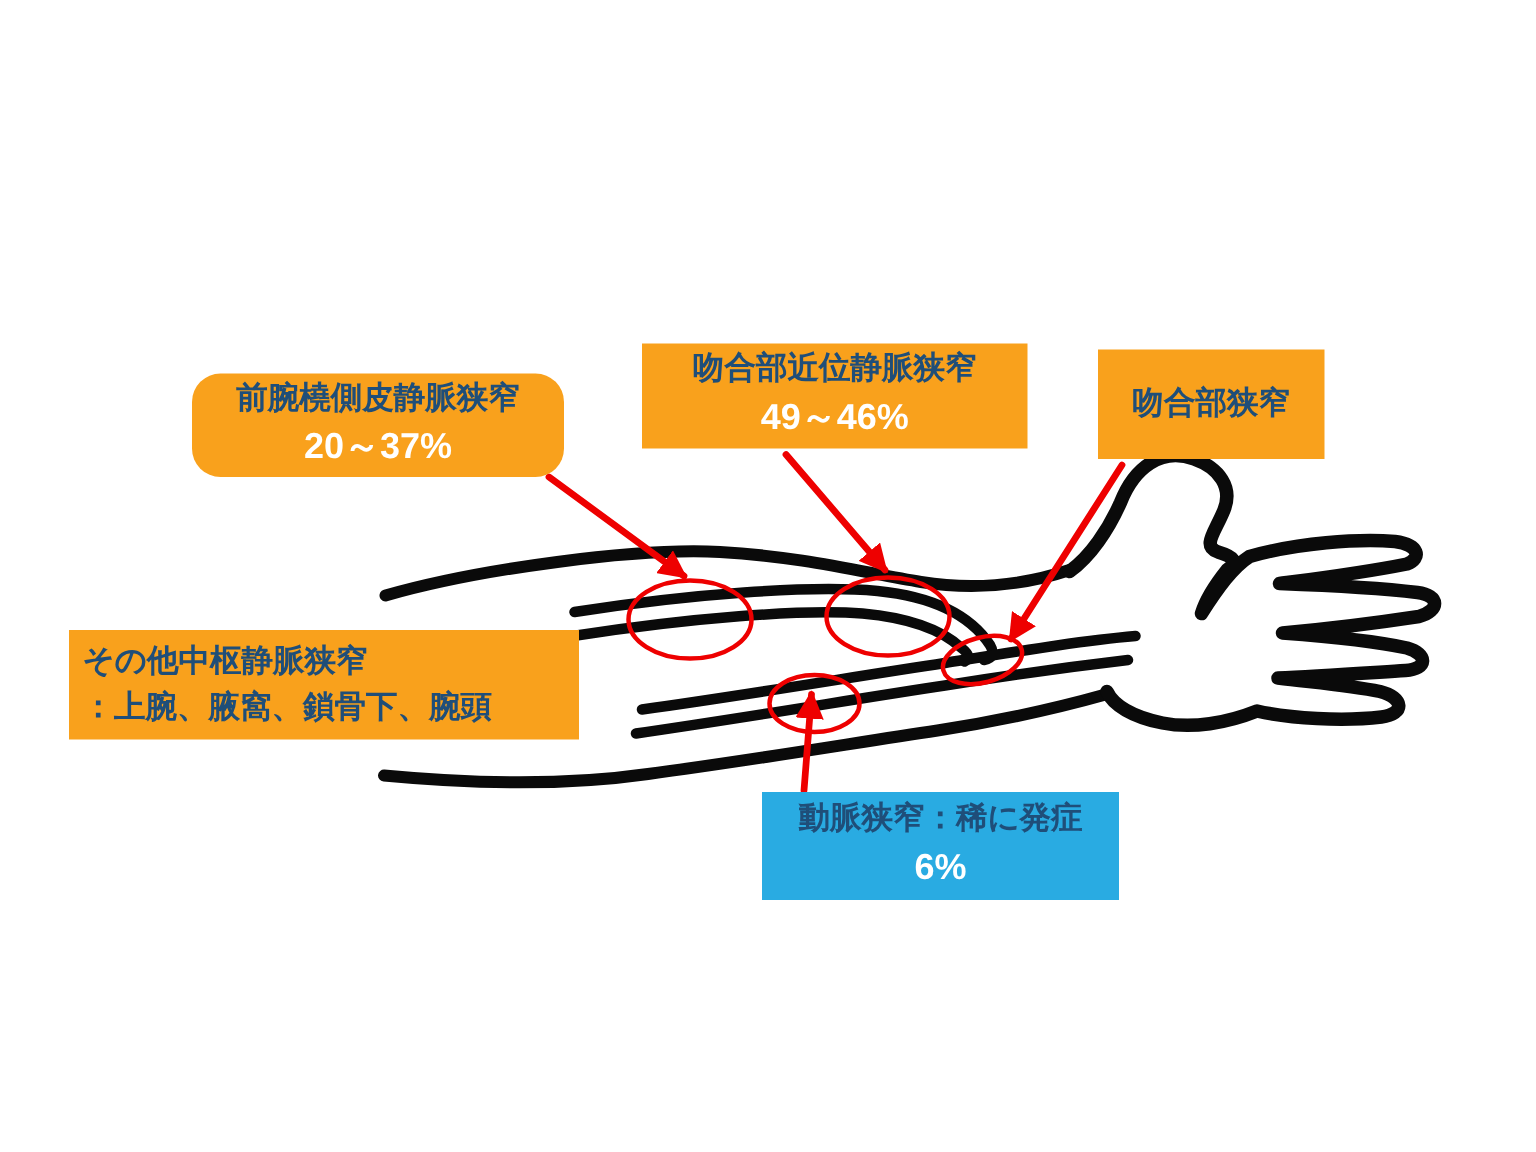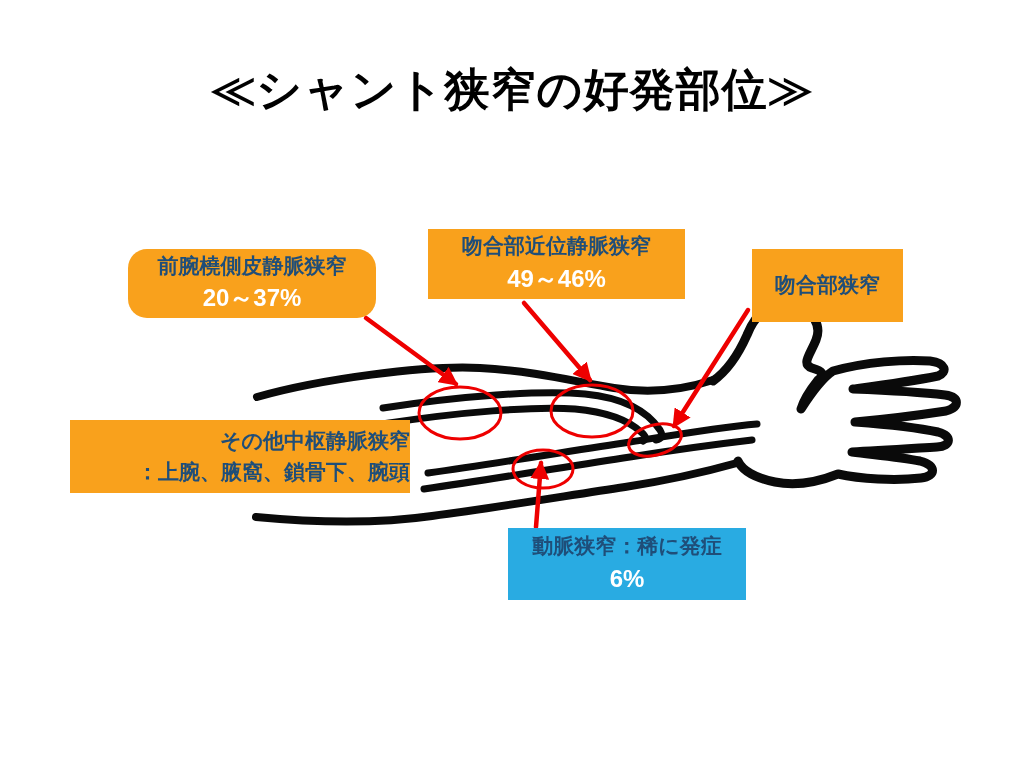--- a/index.html
+++ b/index.html
@@ -41,29 +41,28 @@
   .callout .t1{
     color:var(--label-navy);
     font-size:21px;font-weight:bold;
     white-space:nowrap;
   }
   .callout .t2{
     color:var(--value-white);
     font-size:24px;font-weight:bold;
     white-space:nowrap;
   }
-  .callout.left-align{text-align:right;padding-left:9px;margin-left:24px;}
+  .callout.left-align{text-align:left;padding-left:9px;}
   .callout.left-align .t1{font-size:21px;}
 </style>
 </head>
 <body>
 
 <div class="stage">
 
-  <div class="slide-title">≪シャント狭窄の好発部位≫</div>
 
   <svg class="drawing" width="1024" height="768" viewBox="0 0 1024 768">
     <defs>
       <marker id="ah" viewBox="0 0 10 10" refX="8.5" refY="5" markerWidth="4.2" markerHeight="4.2" orient="auto">
         <path class="red-fill" d="M0,0 L10,5 L0,10 Z"></path>
       </marker>
     </defs>
 
     <g class="ink" fill="none" stroke-linecap="round" stroke-linejoin="round">
       <path stroke-width="8" d="M257,397 C320,379 425,365 480,368 C535,371 577,382 614,388 C652,394 686,389 713,380"></path>
@@ -119,21 +118,21 @@
   <div class="callout orange" style="left:128px;top:249px;width:248px;height:69px;border-radius:19px;">
     <div class="t1">前腕橈側皮静脈狭窄</div>
     <div class="t2">20～37%</div>
   </div>
 
   <div class="callout orange" style="left:428px;top:229px;width:257px;height:70px;">
     <div class="t1">吻合部近位静脈狭窄</div>
     <div class="t2">49～46%</div>
   </div>
 
-  <div class="callout orange" style="left:752px;top:233px;width:151px;height:73px;margin-top:16px;">
+  <div class="callout orange" style="left:732px;top:233px;width:151px;height:73px;">
     <div class="t1">吻合部狭窄</div>
   </div>
 
   <div class="callout orange left-align" style="left:46px;top:420px;width:331px;height:73px;">
     <div class="t1">その他中枢静脈狭窄</div>
     <div class="t1">：上腕、腋窩、鎖骨下、腕頭</div>
   </div>
 
   <div class="callout blue" style="left:508px;top:528px;width:238px;height:72px;">
     <div class="t1">動脈狭窄：稀に発症</div>

